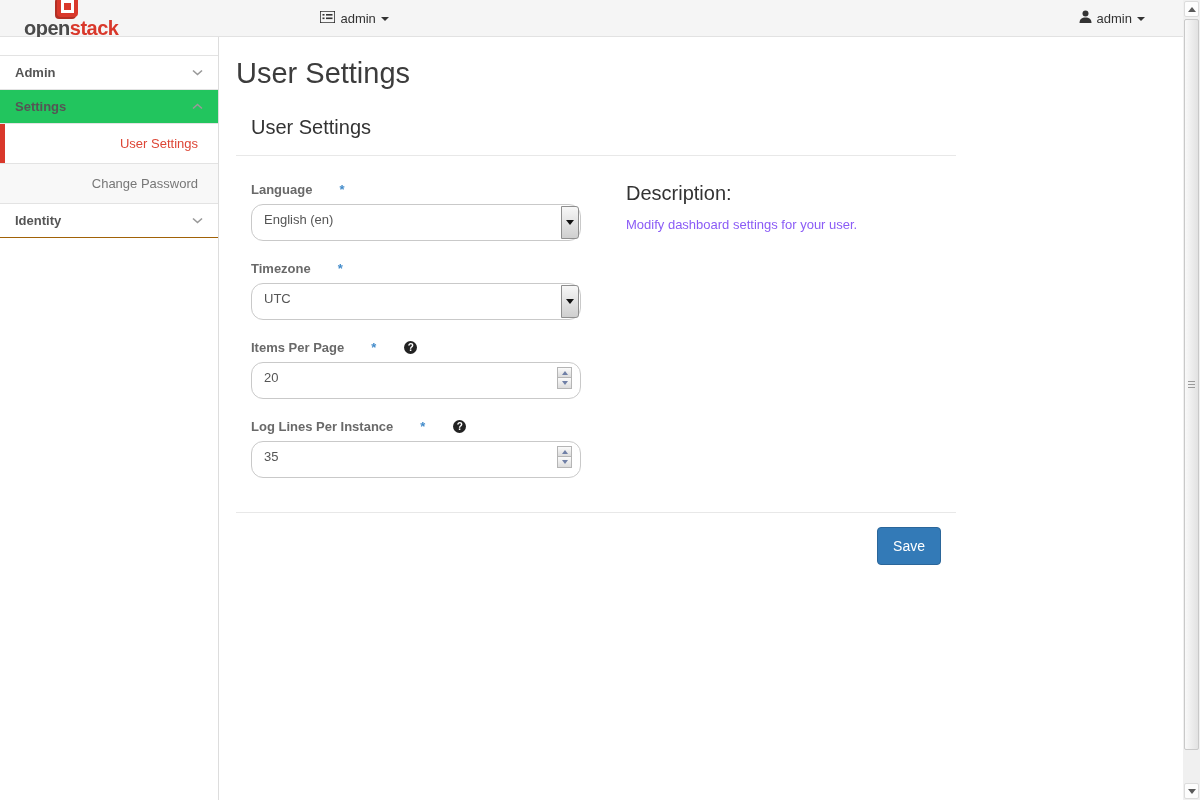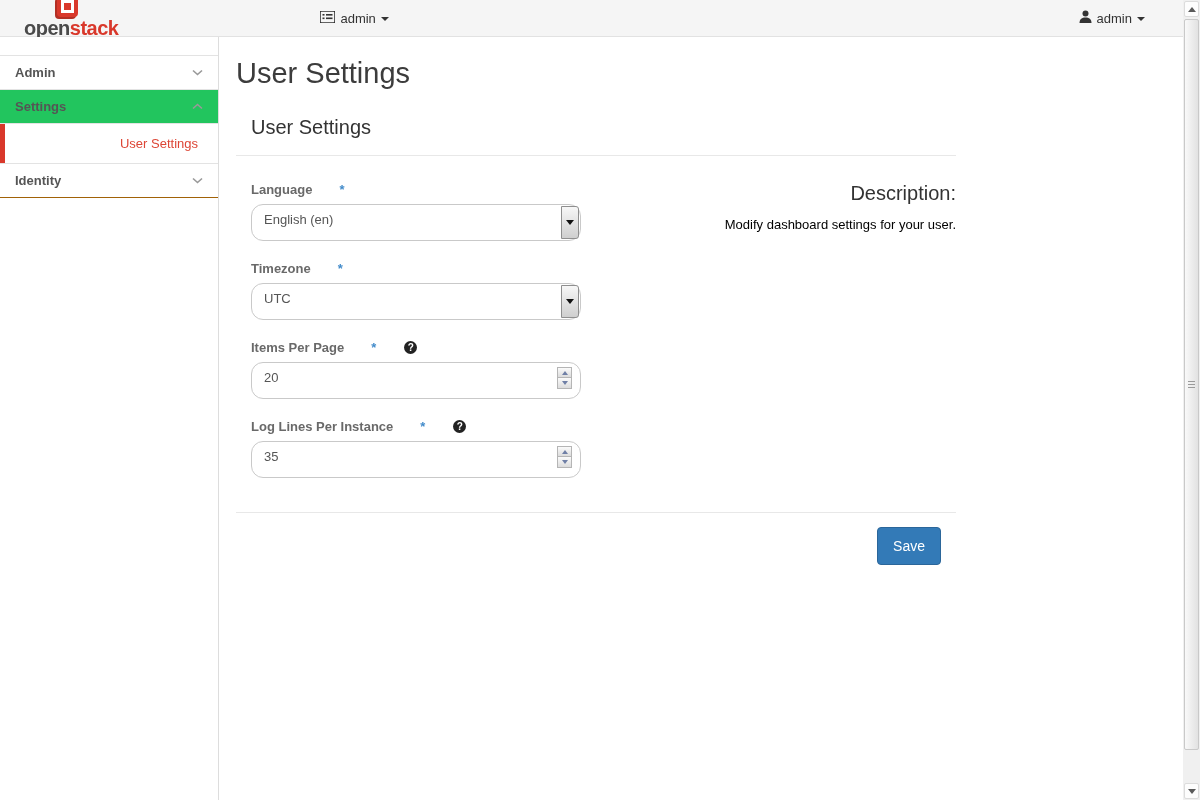--- a/index.html
+++ b/index.html
@@ -50,21 +50,21 @@
   
   .main { position:absolute; top:37px; left:220px; width:736px; padding:14px 0 0 16px; }
   h1.page-title { font-size:29px; font-weight:normal; color:#3c3c3c; margin:6px 0 26px 0; }
   .inner { padding-left:15px; }
   h2.sec-title { font-size:20px; font-weight:normal; color:#333; }
   hr.rule { border:none; border-top:1px solid #e8e8e8; margin:16px 0 0 0; width:720px; margin-left:-15px; }
   hr.rule2 { border:none; border-top:1px solid #e8e8e8; margin:14px 0 0 0; width:720px; margin-left:-15px; }
 
   .form-row { display:flex; margin-top:26px; }
   .form-col { width:330px; }
-  .desc-col { padding-left:45px; flex:1;text-align:right; }
+  .desc-col { padding-left:45px; flex:1; }
 
   .field { margin-bottom:20px; }
   .field-label { font-size:13px; font-weight:bold; color:#696969; margin-bottom:7px;
                  display:flex; align-items:center;gap:23px; }
   .req { color:#428bca; margin-left:4px; font-weight:bold; }
   .help-ic { width:13px; height:13px; background:#222; border-radius:50%; color:#fff;
              font-size:10px; font-weight:bold; line-height:13px; text-align:center;
              display:inline-block; margin-left:5px; cursor:pointer; }
 
   .control { position:relative; width:330px; height:37px; background:#fff;
@@ -81,21 +81,21 @@
              border:1px solid #b5b5b5; background:#f2f2f2; }
   .spin-half { height:10px; display:flex; align-items:center; justify-content:center;
                background:linear-gradient(#fbfbfb,#dcdcdc); cursor:pointer; }
   .spin-half.up { border-bottom:1px solid #b5b5b5; }
   .tri-up { width:0; height:0; border-left:3px solid transparent; border-right:3px solid transparent;
             border-bottom:4px solid #6f7fa6; }
   .tri-dn { width:0; height:0; border-left:3px solid transparent; border-right:3px solid transparent;
             border-top:4px solid #6f7fa6; }
 
   h2.desc-title { font-size:20px; font-weight:normal; color:#333; margin-bottom:12px; }
-  .desc-body { font-size:13px; color:#000000; }
+  .desc-body { font-size:13px; color:#8b5cf6; }
 
   .save-row { width:720px; margin-left:-15px; text-align:right; padding:14px 15px 0 0; }
   .btn-save { display:inline-block; background:#337ab7; border:1px solid #2b669a; color:#fff;
               font-size:14px; font-family:"Liberation Sans",sans-serif;
               padding:10px 15px; border-radius:4px; cursor:pointer; }
 
   
   .scrollbar { position:absolute; top:0; right:0; width:17px; height:800px; background:#f0f0f0; }
   .sb-btn { position:absolute; left:1px; right:1px; height:16px; background:#fdfdfd;
             border:1px solid #dcdcdc; border-radius:2px;
@@ -169,20 +169,23 @@
               <polyline points="1,5.5 5.5,1.5 10,5.5" fill="none" stroke="#999" stroke-width="1.6"></polyline>
             </svg>
         </span>
       </div>
     </div>
 
     <div class="side-row">
       <div class="side-sub sub-active">User Settings</div>
     </div>
 
+    <div class="side-row">
+      <div class="side-sub sub-plain">Change Password</div>
+    </div>
 
     <div class="side-row">
       <div class="side-head">
         <span>Identity</span>
         <span class="chev">
           <svg width="11" height="7" viewBox="0 0 11 7">
               <polyline points="1,1.5 5.5,5.5 10,1.5" fill="none" stroke="#999" stroke-width="1.6"></polyline>
             </svg>
         </span>
       </div>

